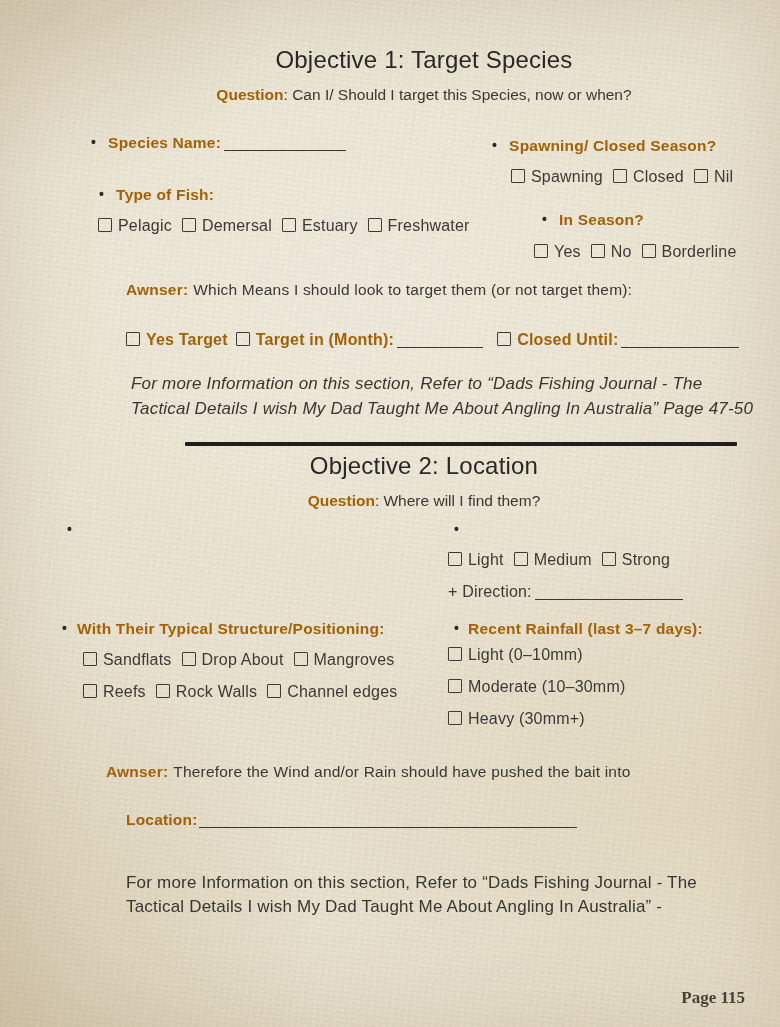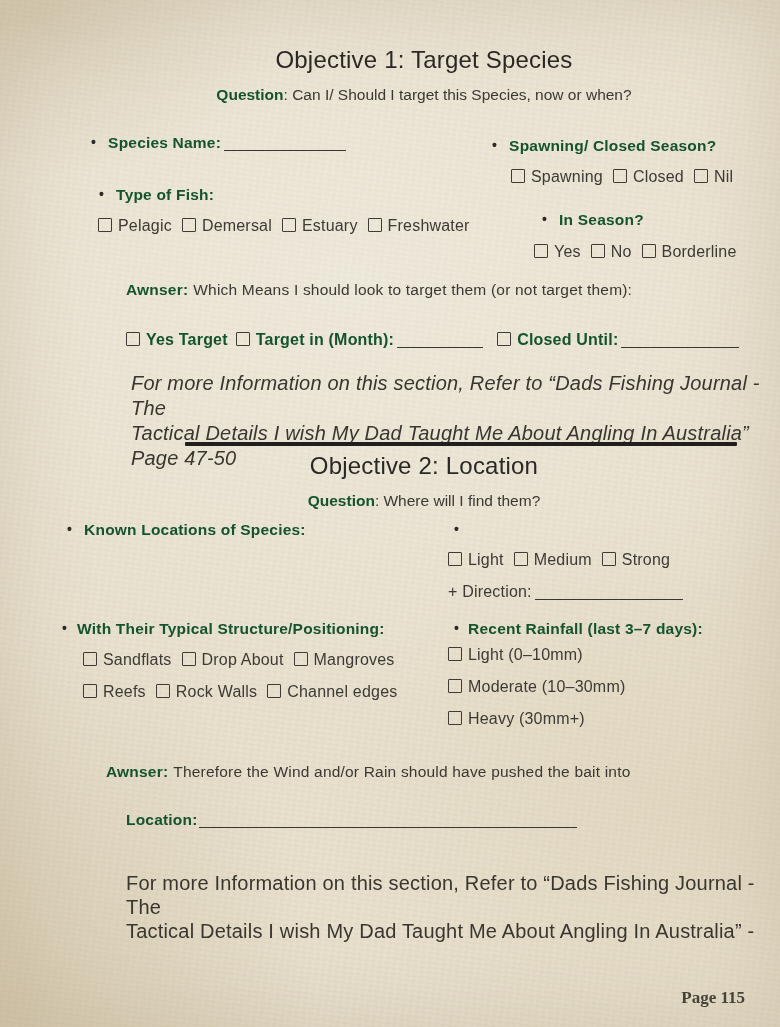--- a/index.html
+++ b/index.html
@@ -14,35 +14,35 @@
       radial-gradient(ellipse 420px 520px at 3% 97%, rgba(175,155,115,0.30), transparent 70%),
       radial-gradient(ellipse 320px 220px at 6% 2%, rgba(170,150,110,0.26), transparent 72%),
       repeating-linear-gradient(7deg, rgba(120,100,70,0.022) 0 2px, rgba(255,255,255,0.018) 2px 5px),
       repeating-linear-gradient(97deg, rgba(255,255,255,0.02) 0 3px, rgba(110,95,65,0.015) 3px 7px);
     box-shadow: inset 0 0 90px rgba(140,118,82,0.22);
   }
   .abs{position:absolute;padding-left:34px;}
   .center{left:0;width:780px;text-align:center;}
   .h1{font-size:24px;font-weight:500;color:#292824;letter-spacing:0.2px;}
   .q{font-size:15.5px;color:#3a3833;}
-  .b{font-weight:700;color:#14532d;}
+  .b{font-weight:700;color:#a16207;}
   .lbl{font-size:15.5px;letter-spacing:0.2px;white-space:nowrap;}
   .bullet{display:inline-block;margin-right:12px;font-weight:700;color:#2d2b27;transform:translateY(-1px);}
   .bullet::before{content:"\2022";font-size:14px;}
   .cbrow{font-size:16px;color:#3c3a34;letter-spacing:0.2px;white-space:nowrap;}
   .cbitem{margin-right:10px;}
   .cb{display:inline-block;width:12px;height:12px;border:1.6px solid #3e3b35;border-radius:1px;
       margin-right:6px;vertical-align:-1px;background:transparent;}
   .cbcol .cbline{margin-bottom:14px;white-space:nowrap;}
   .fill{display:inline-block;height:14px;border-bottom:1.6px solid #3a3732;vertical-align:-3px;margin-left:3px;}
   .ans{font-size:15.5px;color:#3a3833;letter-spacing:0.2px;white-space:nowrap;}
   .ans .b{margin-right:5px;}
   .decision{font-size:16px;white-space:nowrap;color:#2d2b27;}
   .decision .b{letter-spacing:0.2px;}
-  .ref{font-size:20px;color:#38362f;letter-spacing:0.2px;}
+  .ref{font-size:17px;color:#38362f;letter-spacing:0.2px;}
   .ref.italic{font-style:italic;}
   .divider{background:#201f1d;height:4px;border-radius:1px;}
   .pagenum{font-family:"Liberation Serif", serif;font-weight:700;font-size:17px;color:#454239;}
   .gap14{display:inline-block;width:14px;}
   .gap8{display:inline-block;width:8px;}
 </style>
 </head>
 <body>
 
 <div class="abs center h1" style="top:46px;">Objective 1: Target Species</div>
@@ -95,21 +95,21 @@
 
 <div class="abs divider" style="left:185px;top:442px;width:518px;"></div>
 
 <div class="abs center h1" style="top:452px;">Objective 2: Location</div>
 
 <div class="abs center q" style="top:492px;">
   <span class="b">Question</span><span>: Where will I find them?</span>
 </div>
 
 <div class="abs lbl" style="left:33px;top:521px;">
-  <span class="bullet"></span><span class="b">Known Locations of Species:</span>
+  <span class="bullet"></span>
 </div>
 
 <div class="abs lbl" style="left:420px;top:521px;">
   <span class="bullet" style="margin-right:9px;"></span>
 </div>
 
 <div class="abs cbrow" style="left:414px;top:551px;">
   
 <span class="cbitem"><span class="cb"></span><span>Light</span></span><span class="cbitem"><span class="cb"></span><span>Medium</span></span><span class="cbitem"><span class="cb"></span><span>Strong</span></span></div>
 

